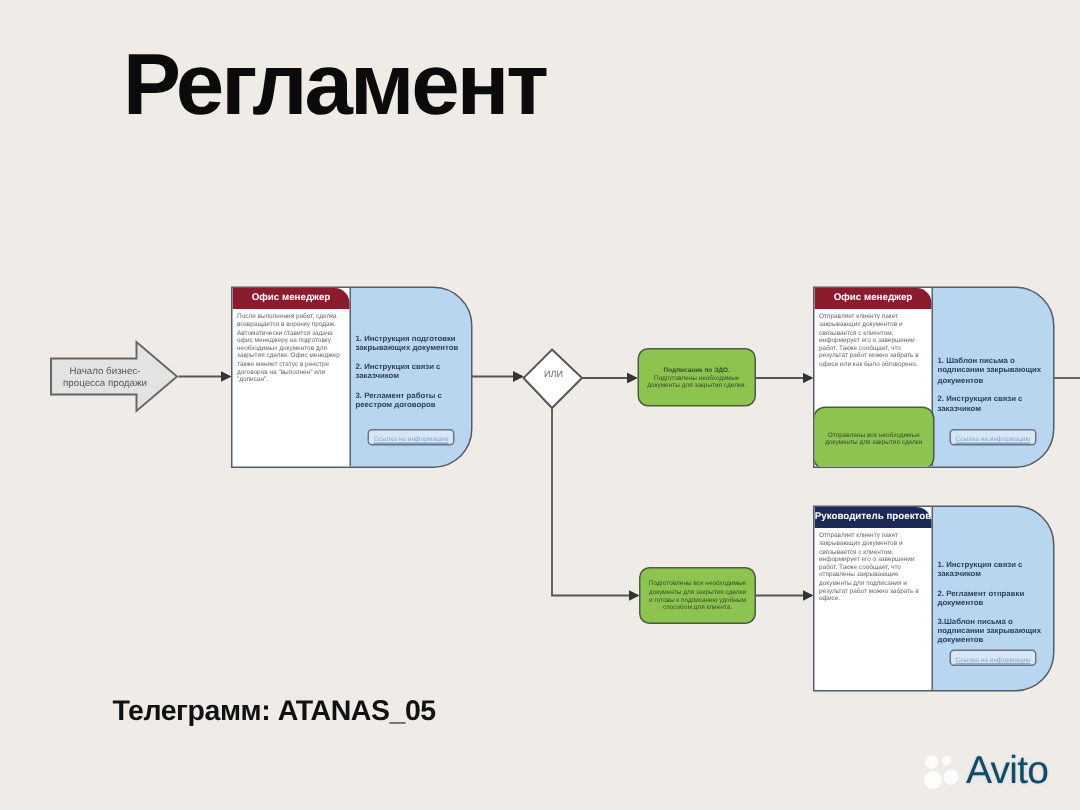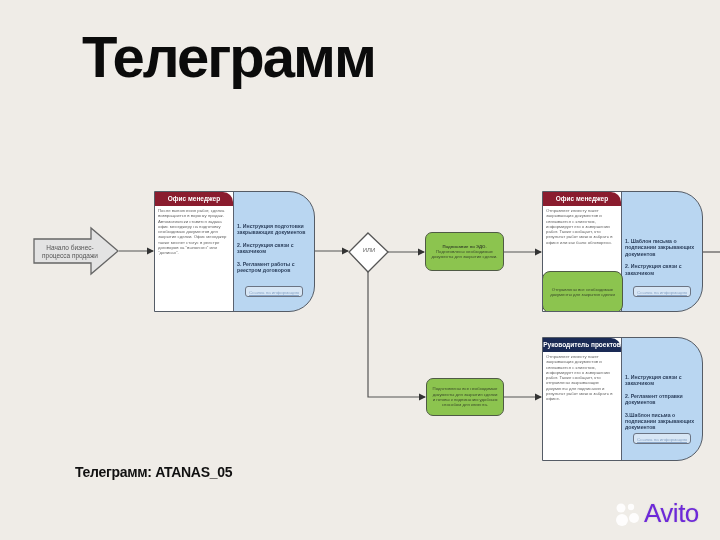--- a/index.html
+++ b/index.html
@@ -10,29 +10,29 @@
   .start-text { position:absolute; left:34px; top:244px; width:72px; font-size:6.5px; line-height:8px; text-align:center; color:#555; }
   .card { position:absolute; border:1.5px solid #555c66; border-radius:0 26px 26px 0; background:#b9d6f1; box-sizing:border-box; overflow:hidden; }
   .card .left { position:absolute; left:0; top:0; bottom:0; background:#fff; border-right:1.5px solid #5a6270; box-sizing:border-box; }
   .card .hdr { position:absolute; left:0; top:0; right:0; height:14px; border-radius:0 10px 0 0; color:#fff; font-size:6.5px; font-weight:700; text-align:center; line-height:14px; }
   .card .desc { position:absolute; left:3px; top:16px; right:3px; font-size:4.3px; line-height:5.3px; color:#666; }
   .card .list { position:absolute; font-size:5.2px; line-height:6.4px; font-weight:700; color:#2b3f5c; }
   .card .list div { margin-bottom:6px; }
   .card .linkbtn { position:absolute; height:11px; border:1.5px solid #6b7483; border-radius:3px; background:#d7e6f5; font-size:4.4px; line-height:11px; text-align:center; color:#8aa6c8; text-decoration:underline; box-sizing:border-box; }
   .greenbox { position:absolute; background:#8cc44f; border:1.5px solid #4f5a45; border-radius:7px; box-sizing:border-box; font-size:4.3px; line-height:5.3px; text-align:center; color:#3a4a2a; display:flex; align-items:center; justify-content:center; padding:2px 4px; }
   .diamond-label { position:absolute; left:349px; top:247px; width:40px; text-align:center; font-size:6px; color:#666; }
-  .telegram { position:absolute; left:75px; top:464px; font-size:14px; font-weight:700; color:#111; letter-spacing:-0.3px; }
+  .telegram { position:absolute; left:75px; top:464px; font-size:19px; font-weight:700; color:#111; letter-spacing:-0.3px; }
   .avito { position:absolute; left:614px; top:498px; width:100px; height:34px; }
-  .avito-text { position:absolute; left:644px; top:498px; font-size:26px; color:#6d28d9; font-weight:400; letter-spacing:-0.5px; text-shadow:0 0 2px rgba(0,0,0,0.15); }
+  .avito-text { position:absolute; left:644px; top:498px; font-size:26px; color:#0c4a6e; font-weight:400; letter-spacing:-0.5px; text-shadow:0 0 2px rgba(0,0,0,0.15); }
 </style>
 </head>
 <body>
 
 <div class="title">
-  <span>Телеграмм</span>
+  <span>Регламент</span>
 </div>
 
 <svg class="links" width="720" height="540">
   <defs>
     <marker id="ah" markerWidth="6" markerHeight="6" refX="5" refY="3" orient="auto">
       <path d="M0,0 L6,3 L0,6 z" fill="#333"></path>
     </marker>
   </defs>
 
   <line x1="119" y1="251" x2="153" y2="251" stroke="#555" stroke-width="1.2" marker-end="url(#ah)"></line>

